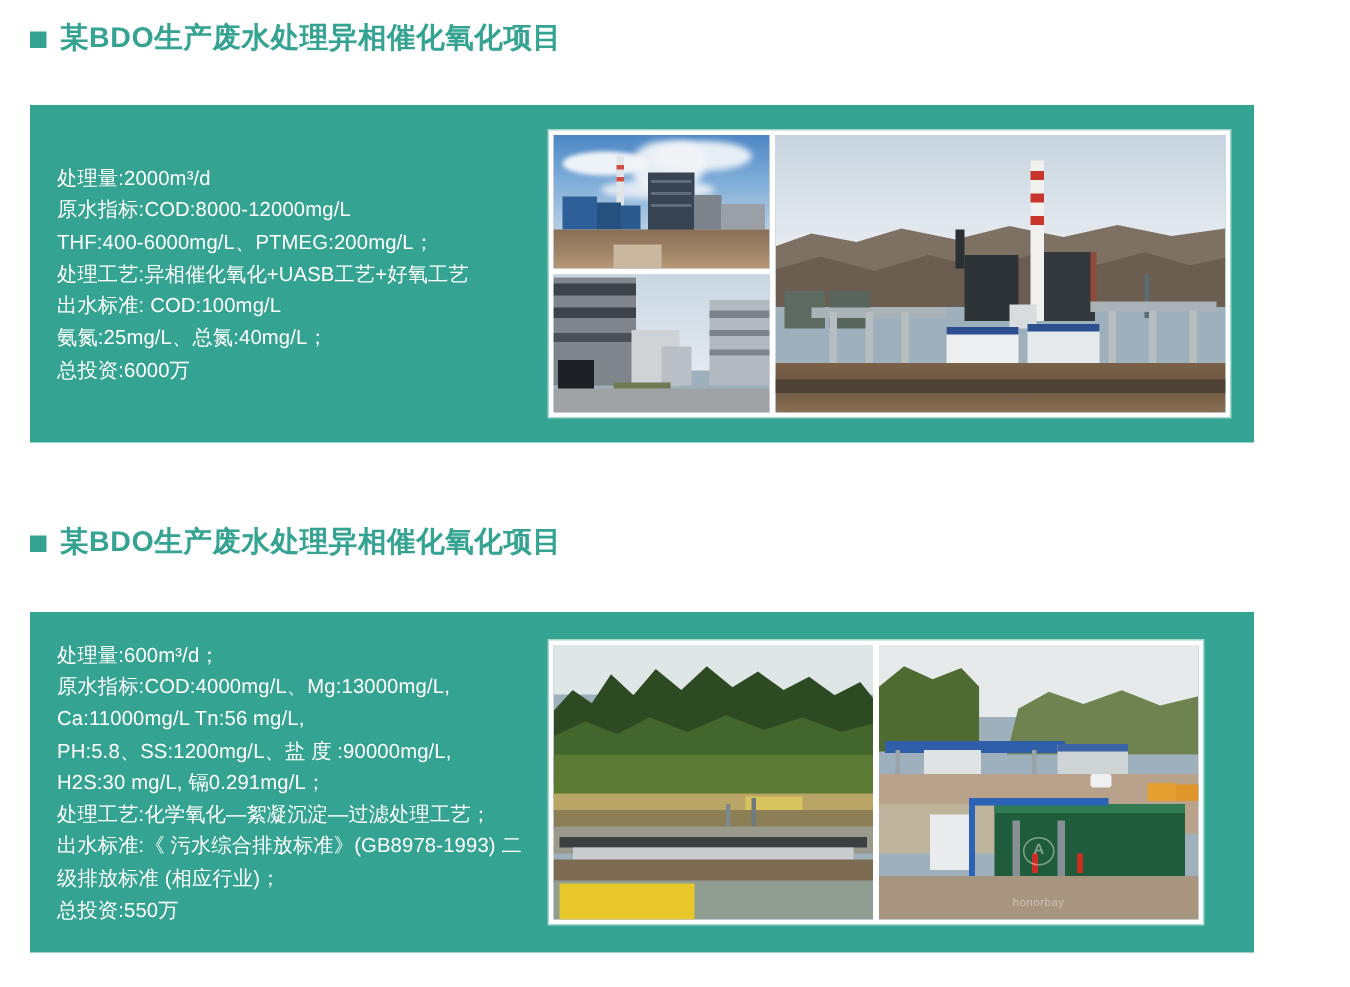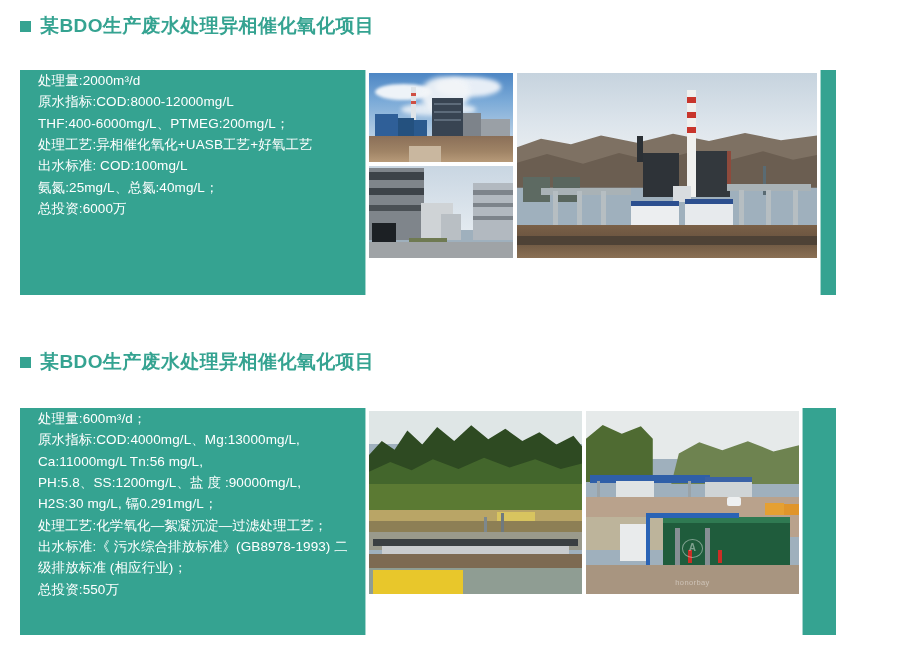--- a/index.html
+++ b/index.html
@@ -40,20 +40,21 @@
   }
 
   
   .panel {
     position: absolute;
     left: 20px;
     width: 816px;
     background: #35a391;
     box-sizing: border-box;
     display: flex;
+    align-items: center;
   }
   .panel-text {
     color: #ffffff;
     font-size: 13.5px;
     line-height: 1.58;
     white-space: pre-line;
     letter-spacing: 0.1px;
   }
   .panel-media {
     position: relative;

